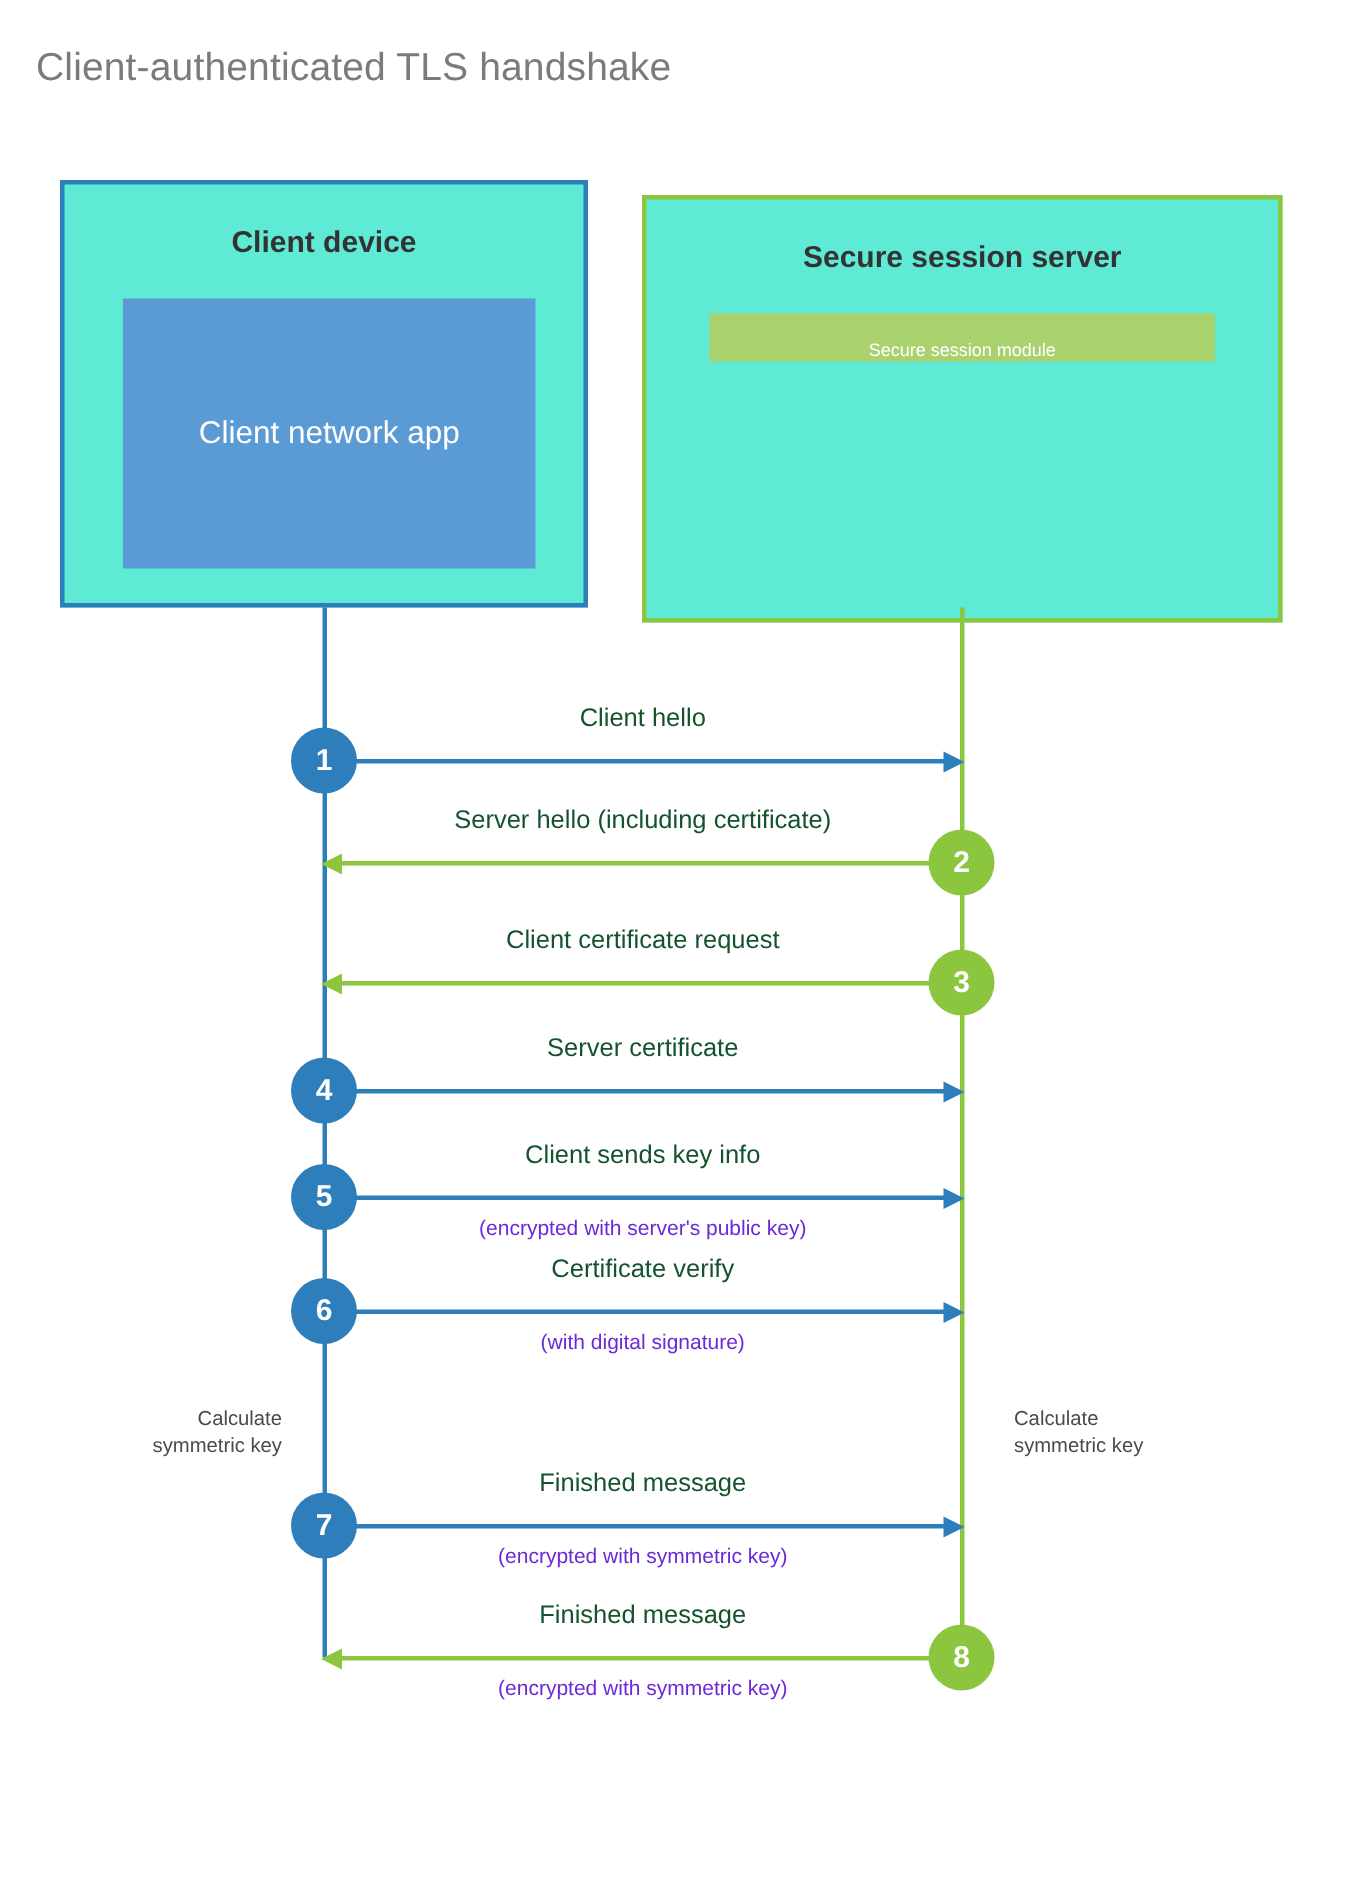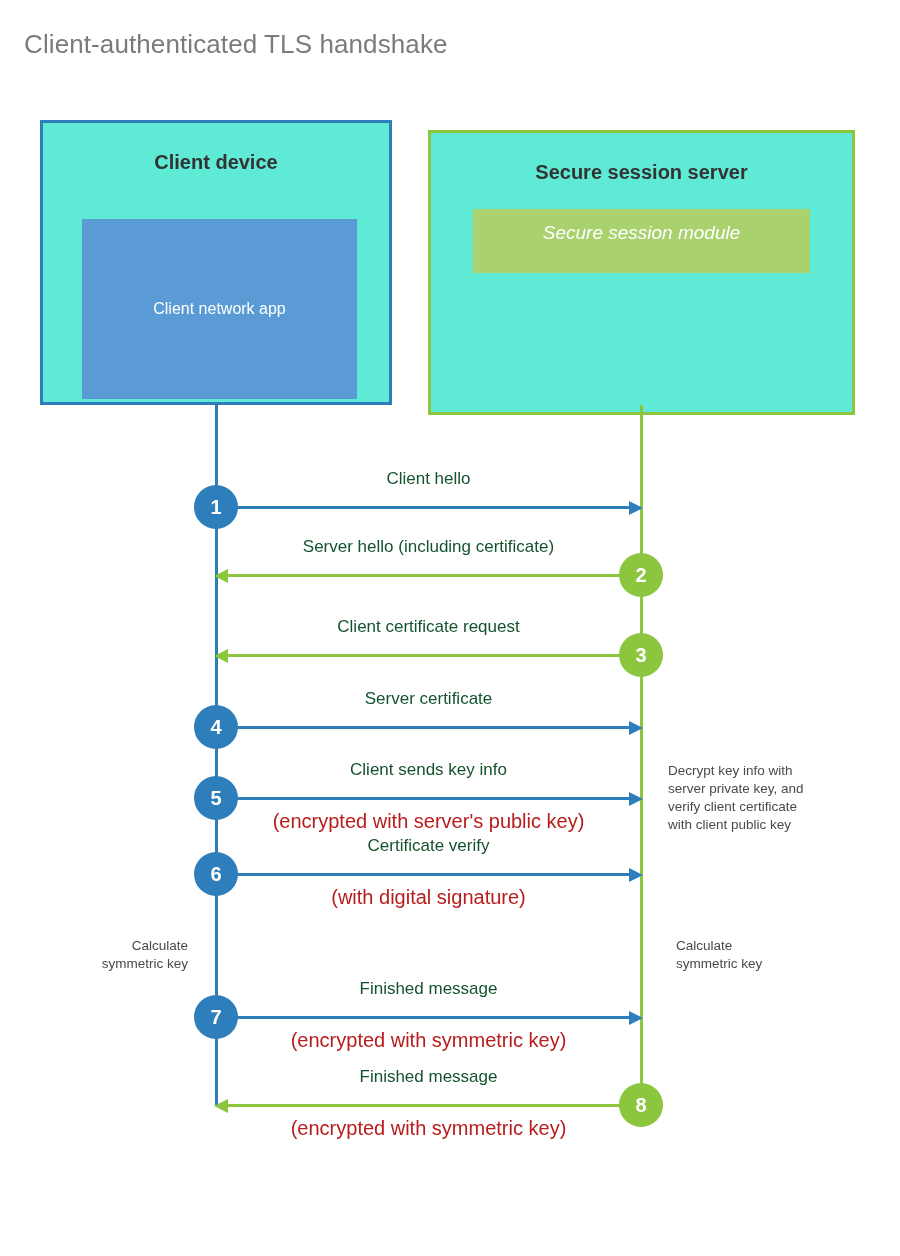--- a/index.html
+++ b/index.html
@@ -64,44 +64,42 @@
   }
 
   .client-app {
     position: absolute;
     left: 39px;
     top: 76px;
     width: 275px;
     height: 180px;
     background: #5b9bd5;
     color: #ffffff;
-    font-size: 16px;
+    font-size: 21px;
     line-height: 26px;
     display: flex;
     align-items: center;
     justify-content: center;
     text-align: center;
-    margin-top: 20px;
   }
 
   .server-bars {
     position: absolute;
     left: 42px;
     top: 76px;
     width: 337px;
   }
   .server-bar {
     background: #a9d26e;
     color: #ffffff;
-    height: 64px;
+    height: 32px;
     line-height: 48px;
     text-align: center;
-    font-size: 19px;
+    font-size: 12px;
     margin-bottom: 14px;
-    font-style: italic;
   }
   .server-bar:last-child { margin-bottom: 0; }
 
   
   .lifeline {
     position: absolute;
     width: 3px;
   }
   .lifeline.client-life {
     left: 215px;
@@ -158,22 +156,22 @@
     font-size: 17px;
     color: #14532d;
     white-space: nowrap;
   }
   .msg-sublabel {
     position: absolute;
     left: 0;
     width: 100%;
     top: 12px;
     text-align: center;
-    font-size: 20px;
-    color: #b91c1c;
+    font-size: 14px;
+    color: #6d28d9;
     white-space: nowrap;
   }
 
   
   .step-circle {
     position: absolute;
     width: 44px;
     height: 44px;
     border-radius: 50%;
     color: #ffffff;
@@ -273,24 +271,20 @@
 
   <div class="step-circle blue" style="top:485px;">1</div>
   <div class="step-circle green" style="top:553px;">2</div>
   <div class="step-circle green" style="top:633px;">3</div>
   <div class="step-circle blue" style="top:705px;">4</div>
   <div class="step-circle blue" style="top:776px;">5</div>
   <div class="step-circle blue" style="top:852px;">6</div>
   <div class="step-circle blue" style="top:995px;">7</div>
   <div class="step-circle green" style="top:1083px;">8</div>
 
-  <div class="annot right" style="left:668px; top:762px; width:200px;">Decrypt key info with
-server private key, and
-verify client certificate
-with client public key</div>
 
   <div class="annot left" style="left:40px; top:937px; width:148px;">Calculate
 symmetric key</div>
 
   <div class="annot right" style="left:676px; top:937px; width:180px;">Calculate
 symmetric key</div>
 
 </div>
 
 </body></html>

